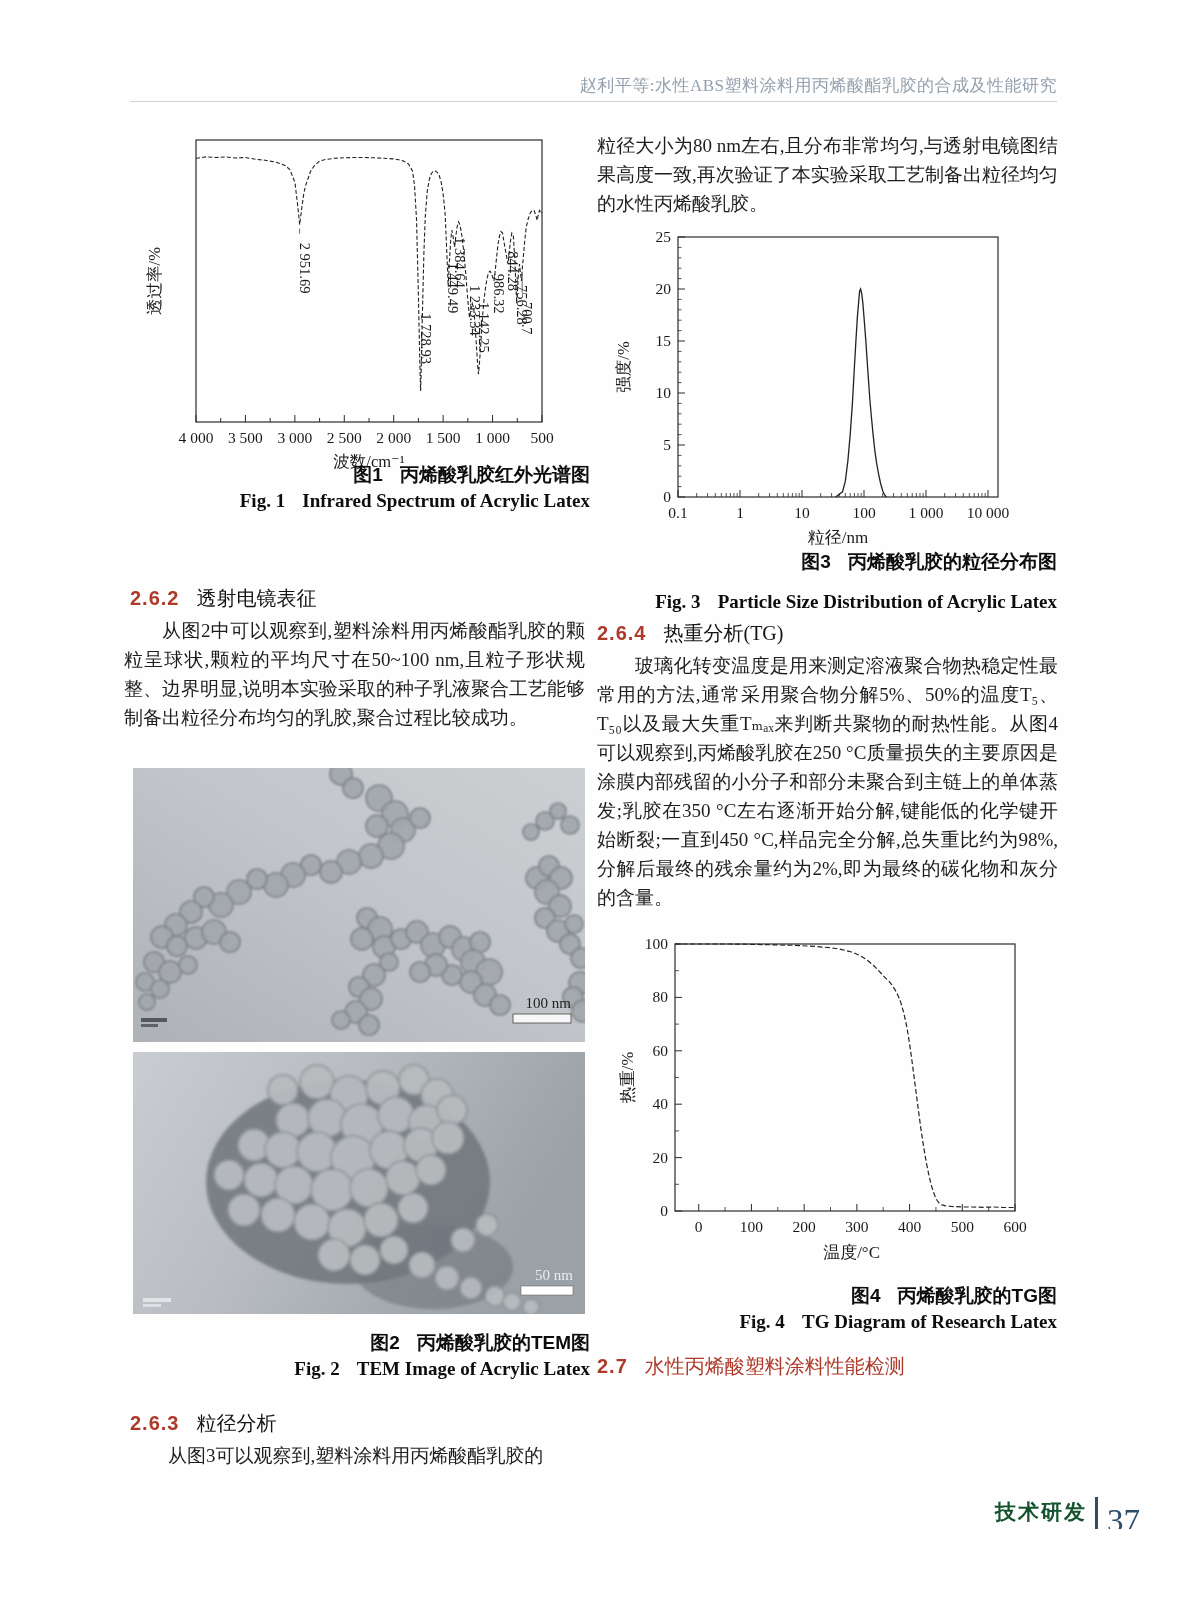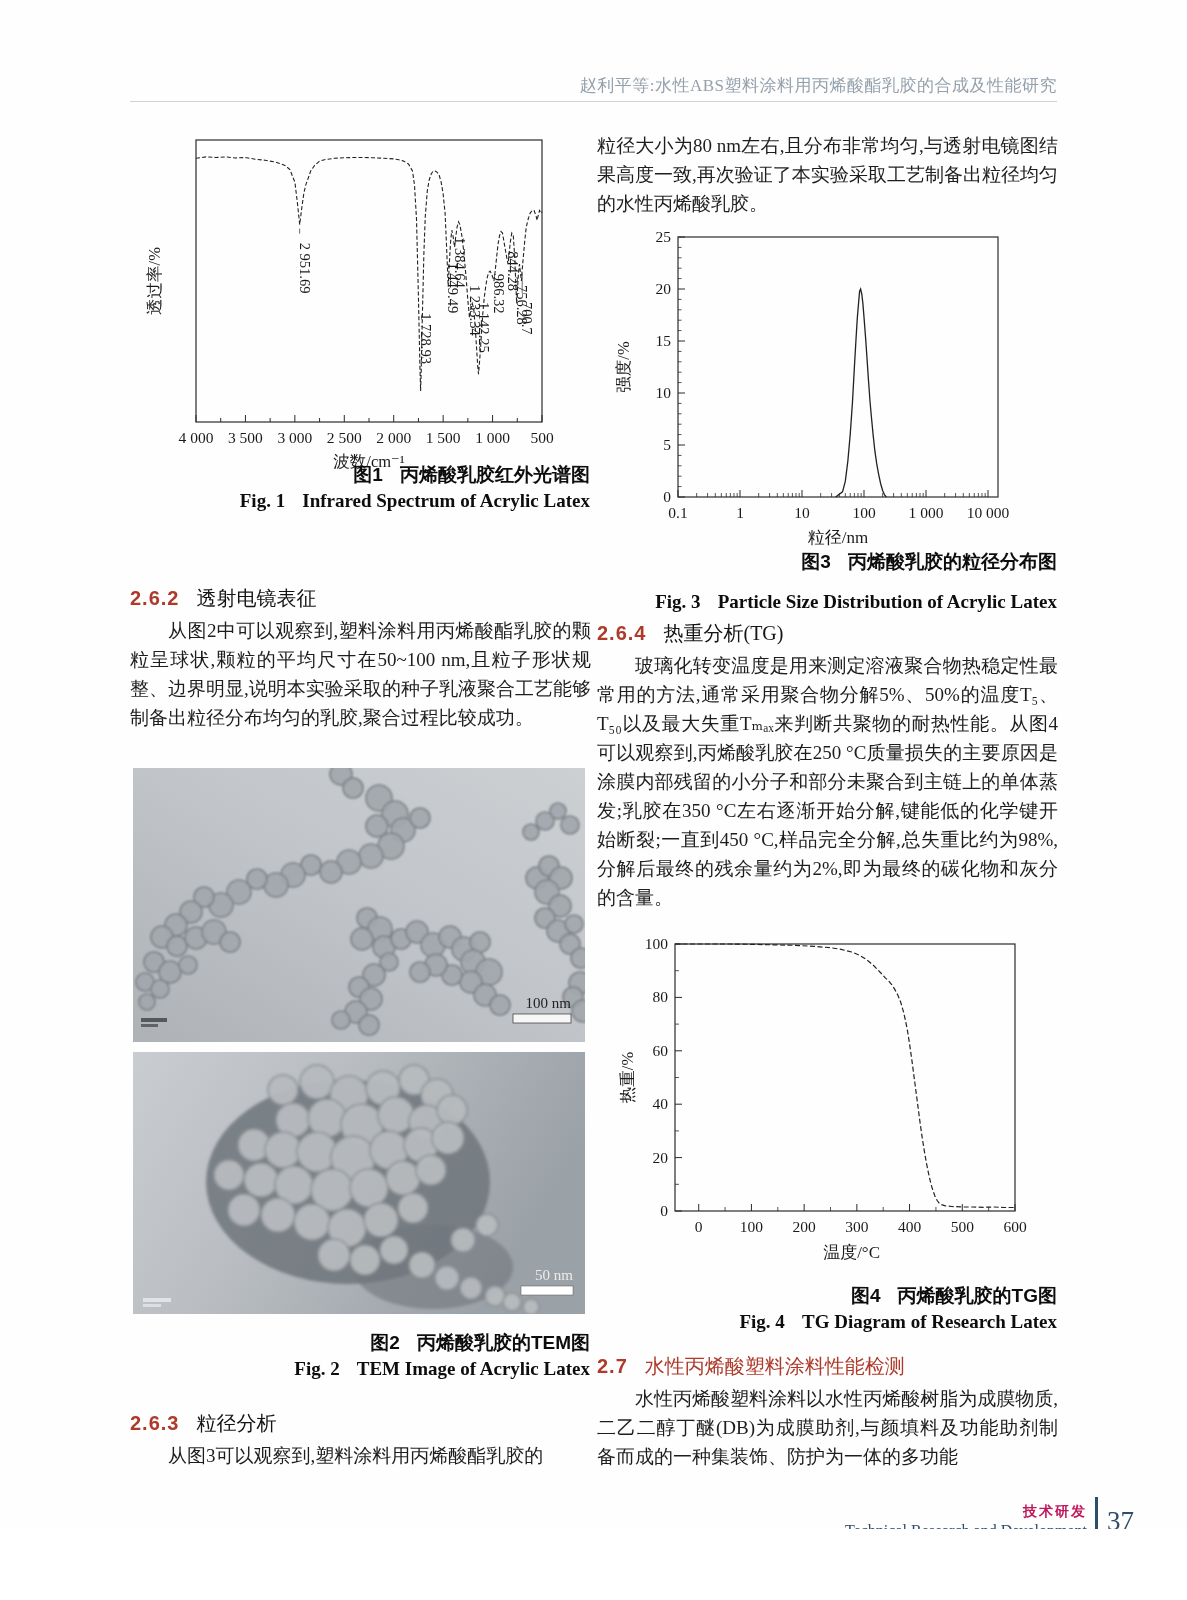--- a/index.html
+++ b/index.html
@@ -14,24 +14,24 @@
   .cap-zh{font-family:"Liberation Sans","DejaVu Sans",sans-serif;}
   .cap-en{font-family:"Liberation Serif","DejaVu Serif",serif;}
   .cap .figlab{margin-right:.9em;}
   .sec{font-size:20px;white-space:nowrap;}
   .secnum{font-family:"Liberation Sans","DejaVu Sans",sans-serif;font-weight:600;color:#ae3a2a;letter-spacing:1px;}
   .sectitle{margin-left:17px;color:#141414;}
   .sec-red .secnum{font-weight:700;}
   .sec-red .sectitle{color:#ae3a2a;font-weight:400;font-family:"Liberation Sans","DejaVu Sans",sans-serif;}
   .footer{left:845px;top:1497px;display:flex;align-items:center;}
   .footer .fcol{display:flex;flex-direction:column;align-items:flex-end;}
-  .footer .fzh{font-family:"Liberation Sans","DejaVu Sans",sans-serif;font-weight:700;font-size:14px;color:#be185d;letter-spacing:2px;}
+  .footer .fzh{font-family:"Liberation Sans","DejaVu Sans",sans-serif;font-weight:700;font-size:21px;color:#14532d;letter-spacing:2px;}
   .footer .fen{font-size:16px;color:#2e4d6b;margin-top:1px;}
   .footer .fbar{width:3px;height:48px;background:#2e4d6b;margin:0 9px 0 8px;}
-  .footer .fpage{font-size:27px;color:#2e4d6b;}
+  .footer .fpage{font-size:33px;color:#2e4d6b;}
   svg{display:block;}
 </style>
 </head>
 <body>
 
 <div class="page">
 
   <div class="abs hdr-title">赵利平等:水性ABS塑料涂料用丙烯酸酯乳胶的合成及性能研究</div>
   <div class="abs hdr-rule"></div>
 
@@ -80,21 +80,21 @@
   <div class="abs cap cap-zh" style="left:130px;top:462px;">
     <span class="figlab">图1</span><span>丙烯酸乳胶红外光谱图</span>
   </div>
   <div class="abs cap cap-en" style="left:130px;top:490px;">
     <span class="figlab">Fig. 1</span><span>Infrared Spectrum of Acrylic Latex</span>
   </div>
 
   <div class="abs sec" style="left:130px;top:585px;">
     <span class="secnum">2.6.2</span><span class="sectitle">透射电镜表征</span>
   </div>
-  <p class="abs body-p indent" style="left:130px;top:616px;">从图2中可以观察到,塑料涂料用丙烯酸酯乳胶的颗粒呈球状,颗粒的平均尺寸在50~100 nm,且粒子形状规整、边界明显,说明本实验采取的种子乳液聚合工艺能够制备出粒径分布均匀的乳胶,聚合过程比较成功。</p>
+  <p class="abs body-p indent" style="left:124px;top:616px;">从图2中可以观察到,塑料涂料用丙烯酸酯乳胶的颗粒呈球状,颗粒的平均尺寸在50~100 nm,且粒子形状规整、边界明显,说明本实验采取的种子乳液聚合工艺能够制备出粒径分布均匀的乳胶,聚合过程比较成功。</p>
 
   <svg id="tem1-svg" class="abs" style="left:133px;top:768px;" width="452" height="274" viewBox="0 0 452 274">
       <defs>
         <linearGradient id="tembg1" x1="0" y1="1" x2="1" y2="0">
           <stop offset="0%" stop-color="#aeb2b6"></stop>
           <stop offset="55%" stop-color="#c2c5c9"></stop>
           <stop offset="100%" stop-color="#cdd0d3"></stop>
         </linearGradient>
       </defs>
       <rect x="0" y="0" width="452" height="274" fill="url(#tembg1)"></rect>
@@ -411,21 +411,20 @@
   <div class="abs cap cap-zh" style="left:597px;top:1283px;">
     <span class="figlab">图4</span><span>丙烯酸乳胶的TG图</span>
   </div>
   <div class="abs cap cap-en" style="left:597px;top:1311px;">
     <span class="figlab">Fig. 4</span><span>TG Diagram of Research Latex</span>
   </div>
 
   <div class="abs sec sec-red" style="left:597px;top:1353px;">
     <span class="secnum">2.7</span><span class="sectitle">水性丙烯酸塑料涂料性能检测</span>
   </div>
-  <p class="abs body-p indent" style="left:597px;top:1384px;">水性丙烯酸塑料涂料以水性丙烯酸树脂为成膜物质,二乙二醇丁醚(DB)为成膜助剂,与颜填料及功能助剂制备而成的一种集装饰、防护为一体的多功能</p>
 
   <div class="abs footer">
     <div class="fcol">
       <span class="fzh">技术研发</span>
       <span class="fen">Technical Research and Development</span>
     </div>
     <div class="fbar"></div>
     <span class="fpage">37</span>
   </div>
 

